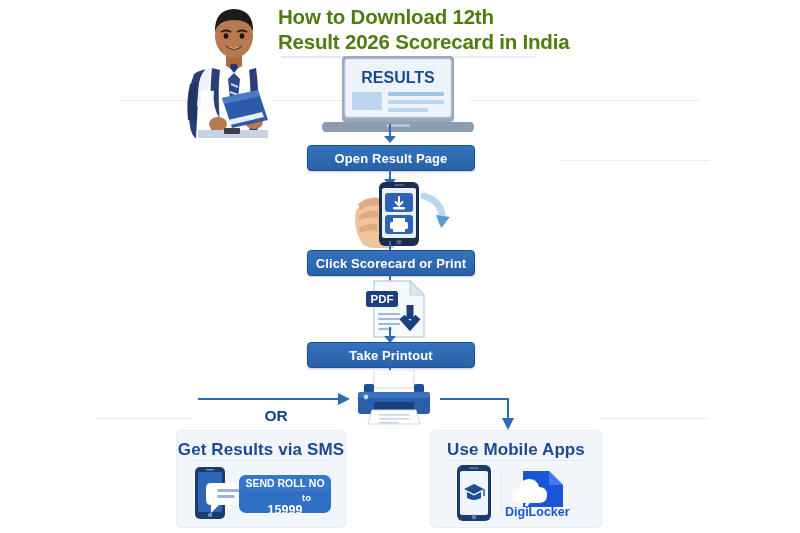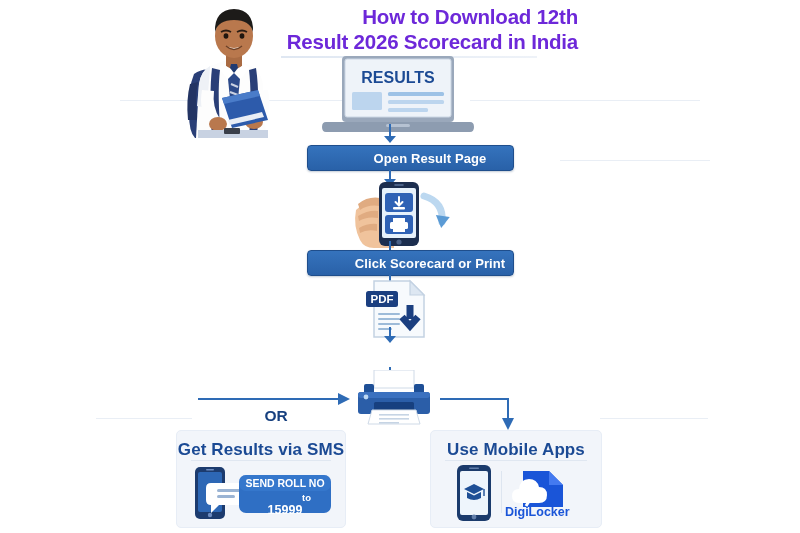--- a/index.html
+++ b/index.html
@@ -5,41 +5,41 @@
   html,body{margin:0;padding:0;background:#fff;}
   body{width:800px;height:533px;overflow:hidden;
        font-family:"Liberation Sans",sans-serif;color:#1b3a6b;}
   #stage{position:relative;width:800px;height:533px;background:#ffffff;}
 
   
   .guide{position:absolute;height:1px;background:#e9eef5;}
 
   
   #title{position:absolute;left:278px;top:4px;width:300px;
-         font-size:20.5px;font-weight:bold;color:#6d28d9;
-         line-height:25px;letter-spacing:-.2px;text-align:right;}
+         font-size:20.5px;font-weight:bold;color:#4d7c0f;
+         line-height:25px;letter-spacing:-.2px;}
   #title .l2{display:block;}
   #title-rule{position:absolute;left:281px;top:56px;width:256px;height:2px;
               background:linear-gradient(90deg,#dfe7f2,#eef2f8);}
 
   
   #student{position:absolute;left:176px;top:2px;width:124px;height:136px;}
   .sv{position:absolute;left:0;top:0;}
 
   
   #laptop{position:absolute;left:318px;top:56px;width:160px;height:78px;}
 
   
   .stepbtn{position:absolute;height:24px;border-radius:4px;
            background:linear-gradient(180deg,#3573bd 0%,#2961a8 100%);
            border:1px solid #1f4e8c;
            box-shadow:0 1px 2px rgba(20,50,90,.25);
            color:#ffffff;font-size:13px;font-weight:bold;
            display:flex;align-items:center;justify-content:center;
-           letter-spacing:.1px;white-space:nowrap;padding-left:39px;}
+           letter-spacing:.1px;white-space:nowrap;}
 
   
   .varrow{position:absolute;width:14px;}
   .varrow .shaft{position:absolute;left:6px;top:0;width:2px;background:#2e6bb5;}
   .varrow .head{position:absolute;left:1px;width:0;height:0;
                 border-left:6px solid transparent;border-right:6px solid transparent;
                 border-top:7px solid #2e6bb5;}
 
   
   #pdfwrap{position:absolute;left:360px;top:279px;width:78px;height:60px;}
@@ -226,20 +226,23 @@
       <path d="M50 26 v14 M42 38 l8 9 l8 -9" stroke="#1b3f80" stroke-width="7" fill="none" stroke-linecap="butt"></path>
     </svg>
   </div>
   <div style="position:absolute;left:360px;top:279px;opacity:0">PDF</div>
 
   <div class="varrow" style="left:383px;top:327px;height:16px;">
     <div class="shaft" style="height:9px;"></div>
     <div class="head" style="top:9px;"></div>
   </div>
 
+  <div class="stepbtn" style="left:307px;top:342px;width:166px;">
+    <span>Take Printout</span>
+  </div>
 
   <div class="varrow" style="left:383px;top:367px;height:14px;">
     <div class="shaft" style="height:7px;"></div>
     <div class="head" style="top:7px;"></div>
   </div>
 
   <div id="printer">
     <svg width="92" height="56" viewBox="0 0 92 56">
       <rect x="26" y="0" width="40" height="18" fill="#ffffff" stroke="#cfdae7"></rect>
       <rect x="16" y="14" width="10" height="12" rx="2" fill="#1e4f96"></rect>

